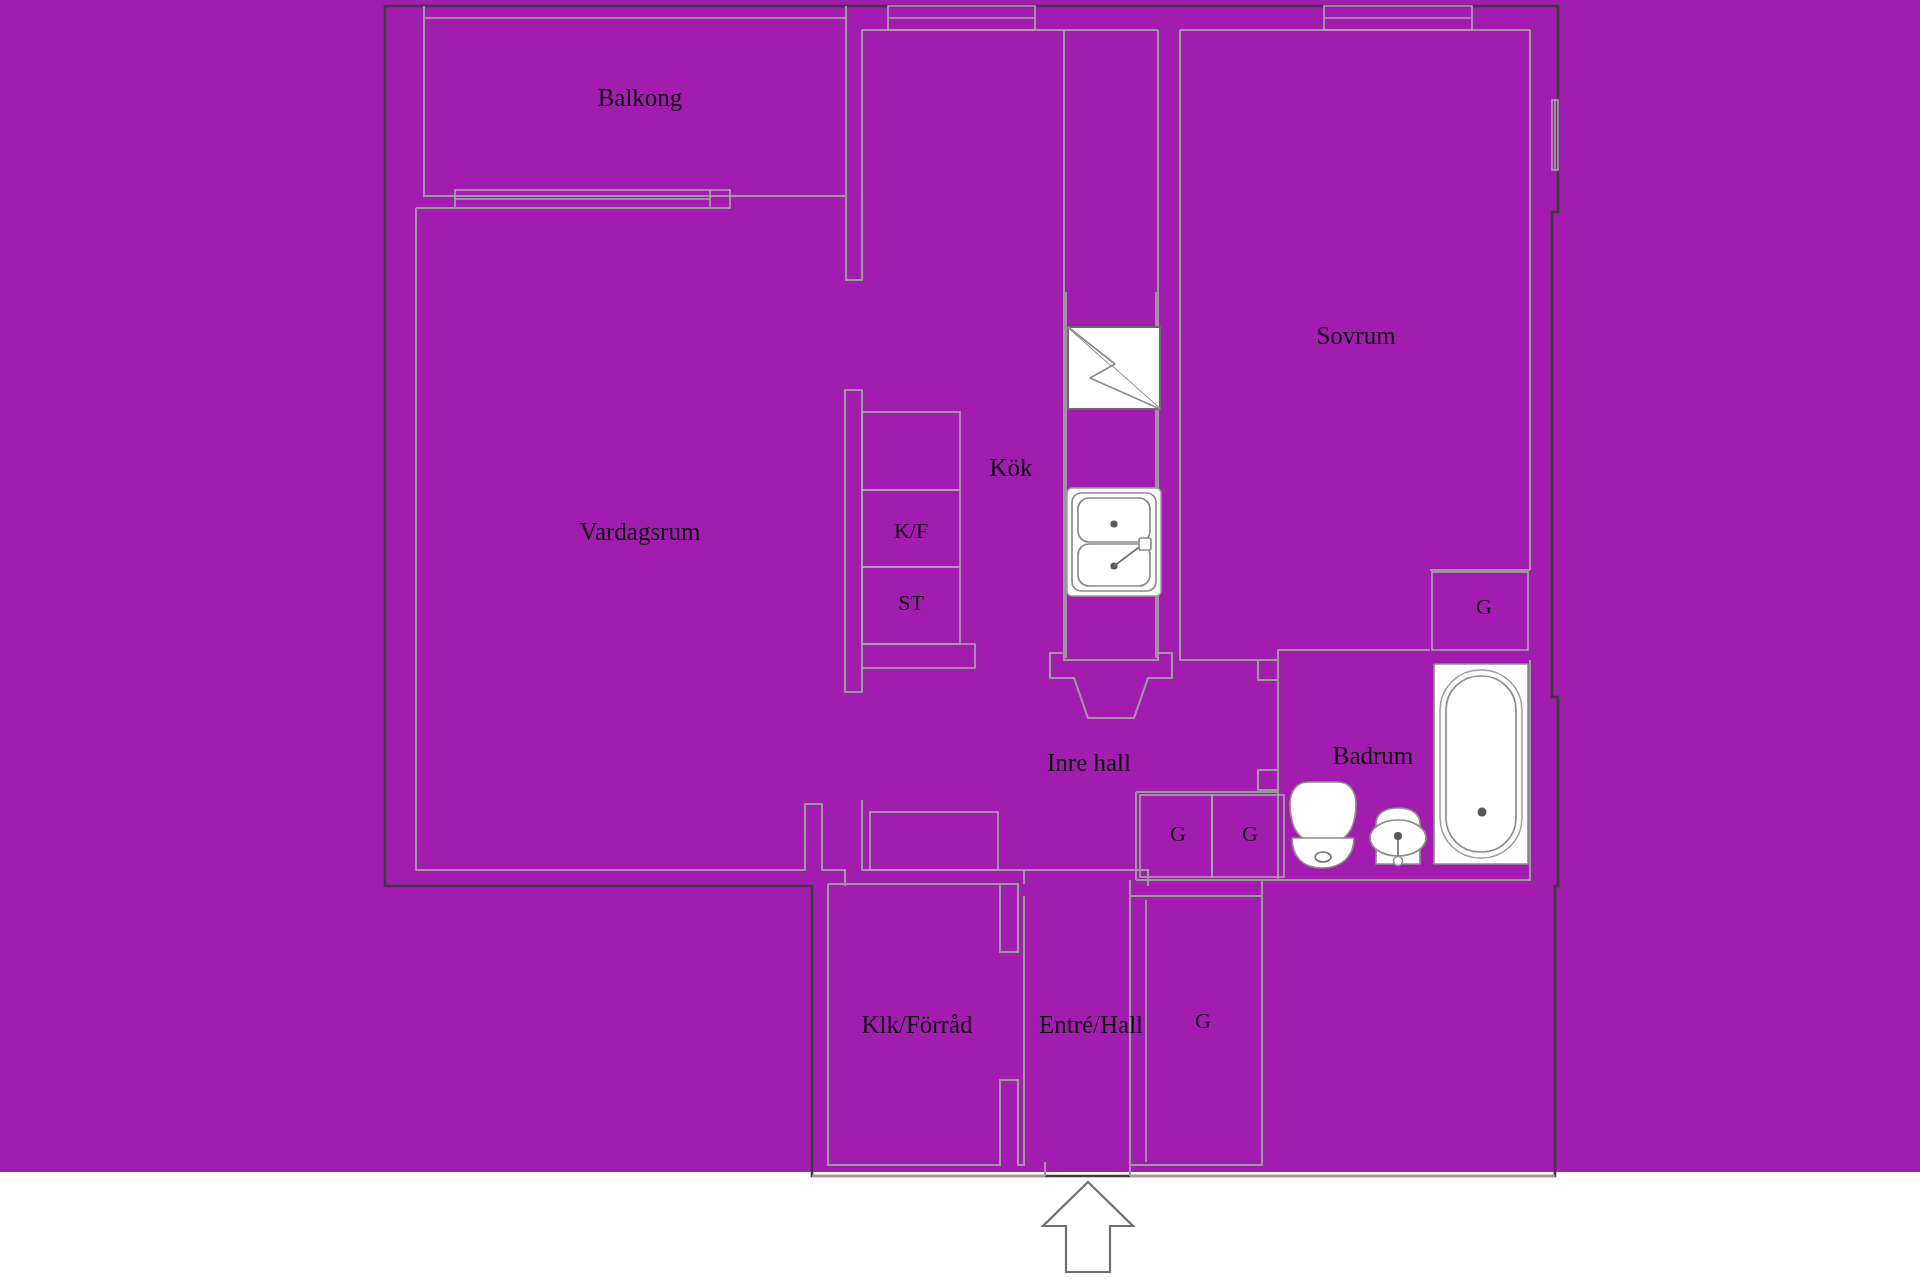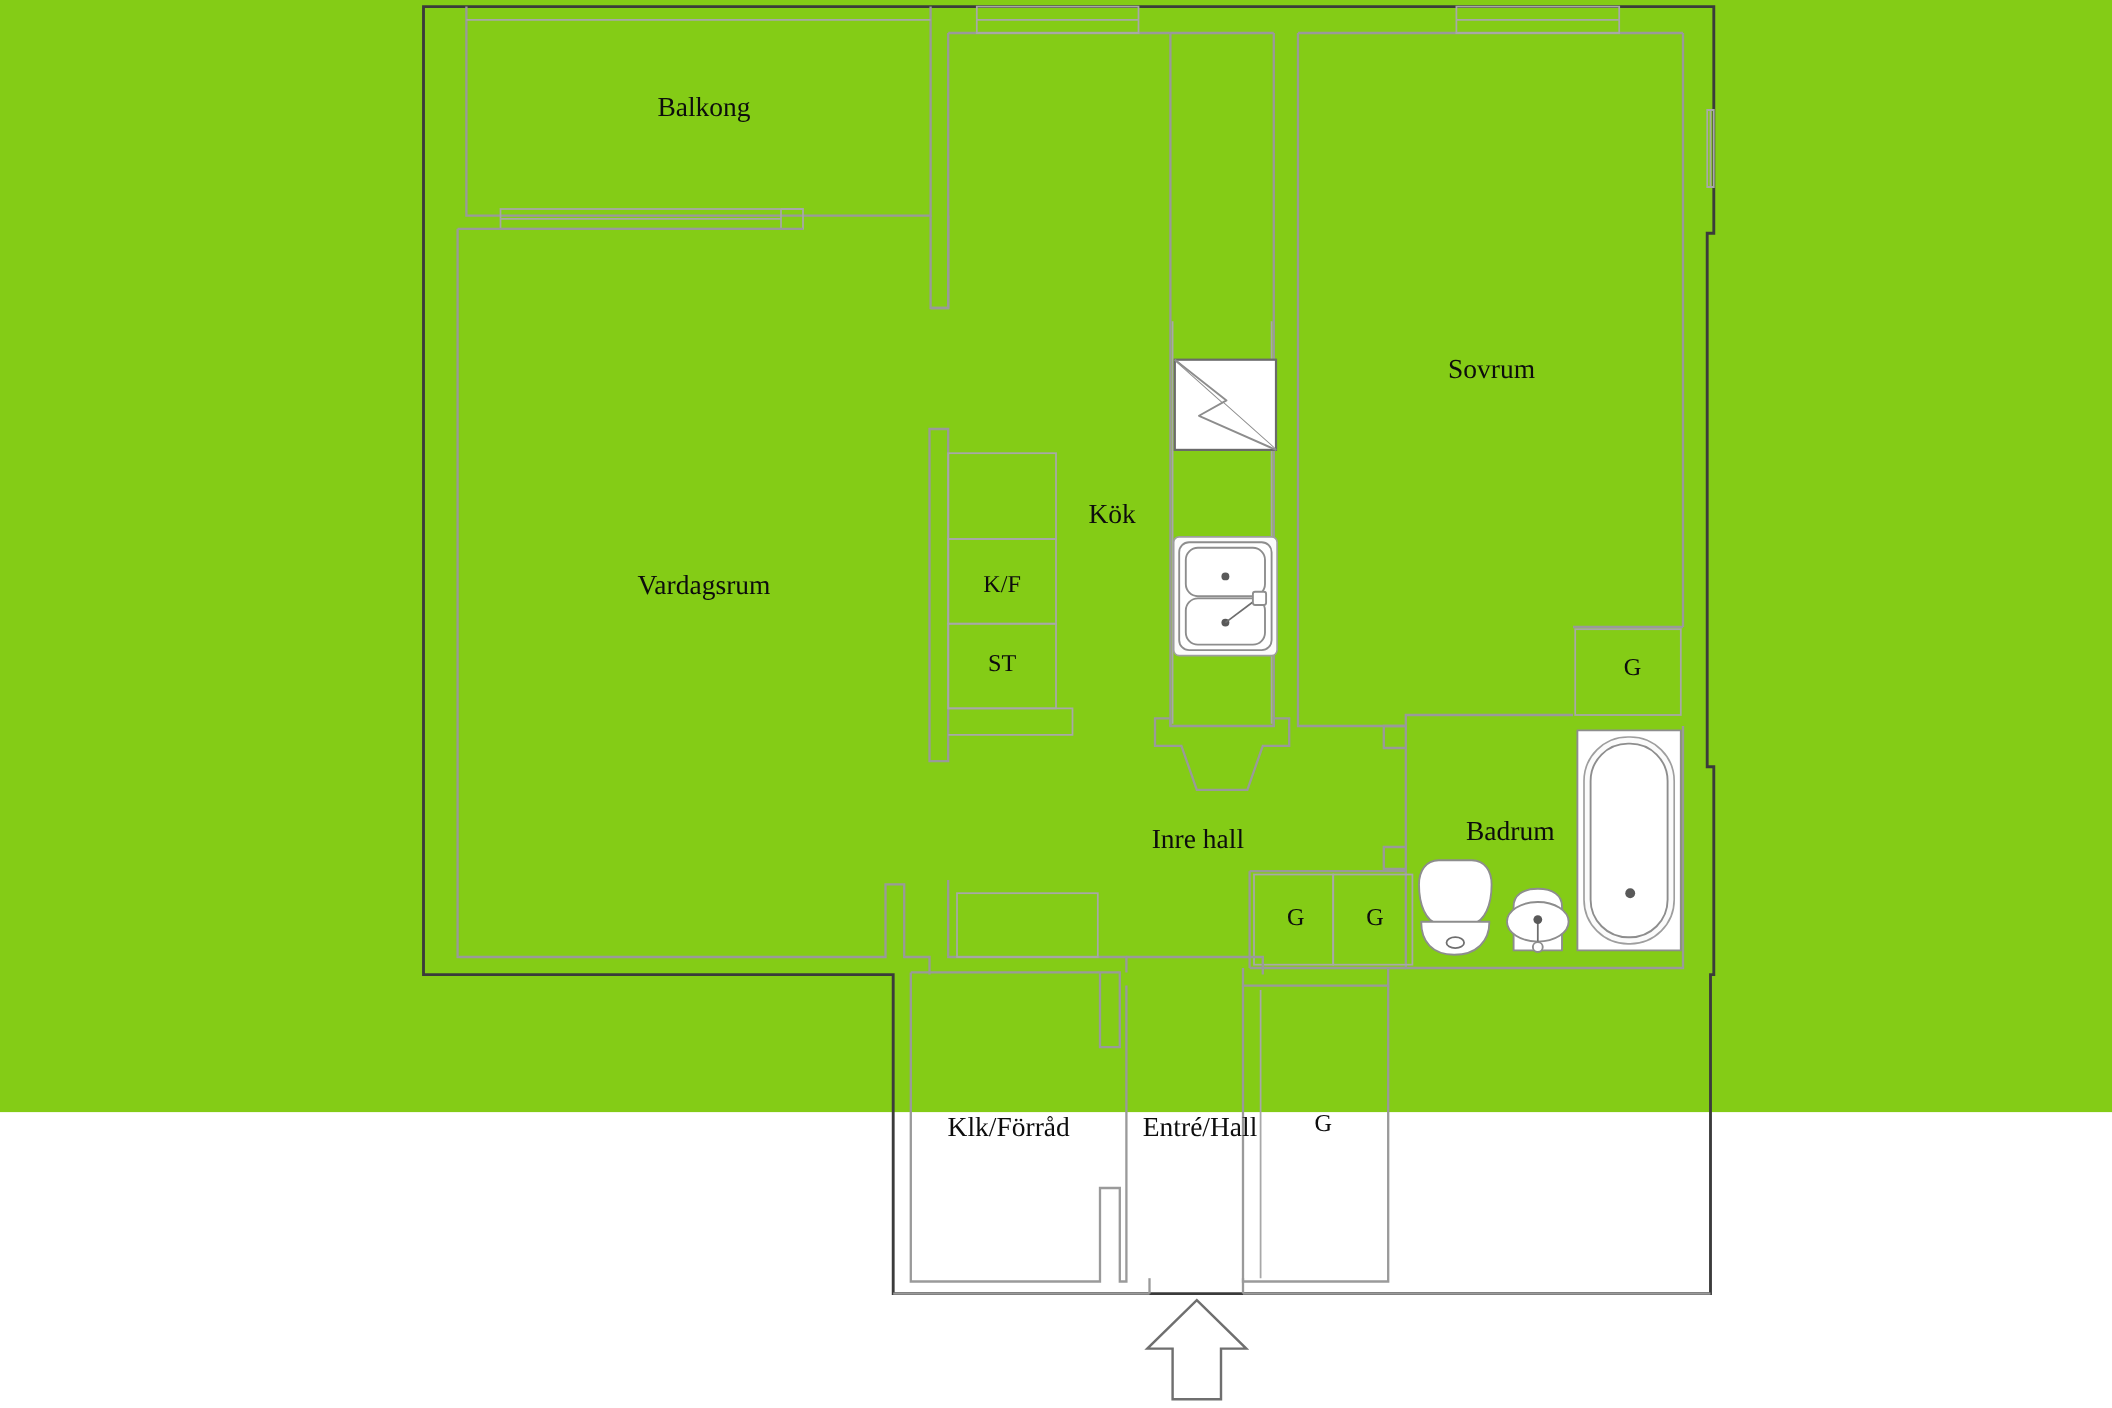--- a/index.html
+++ b/index.html
@@ -7,22 +7,22 @@
     padding: 0;
     background: #ffffff;
     width: 1920px;
     height: 1280px;
     overflow: hidden;
     font-family: "Liberation Serif", "DejaVu Serif", serif;
   }
   #plan-root {
     position: relative;
     width: 1920px;
-    height: 1011px;
-    background: #84cc16;
+    height: 1172px;
+    background: #a21caf;
   }
   svg#floorplan {
     display: block;
     width: 1920px;
     height: 1280px;
   }
   .wall-outer {
     fill: none;
     stroke: #3b3b3b;
     stroke-width: 2.6;

